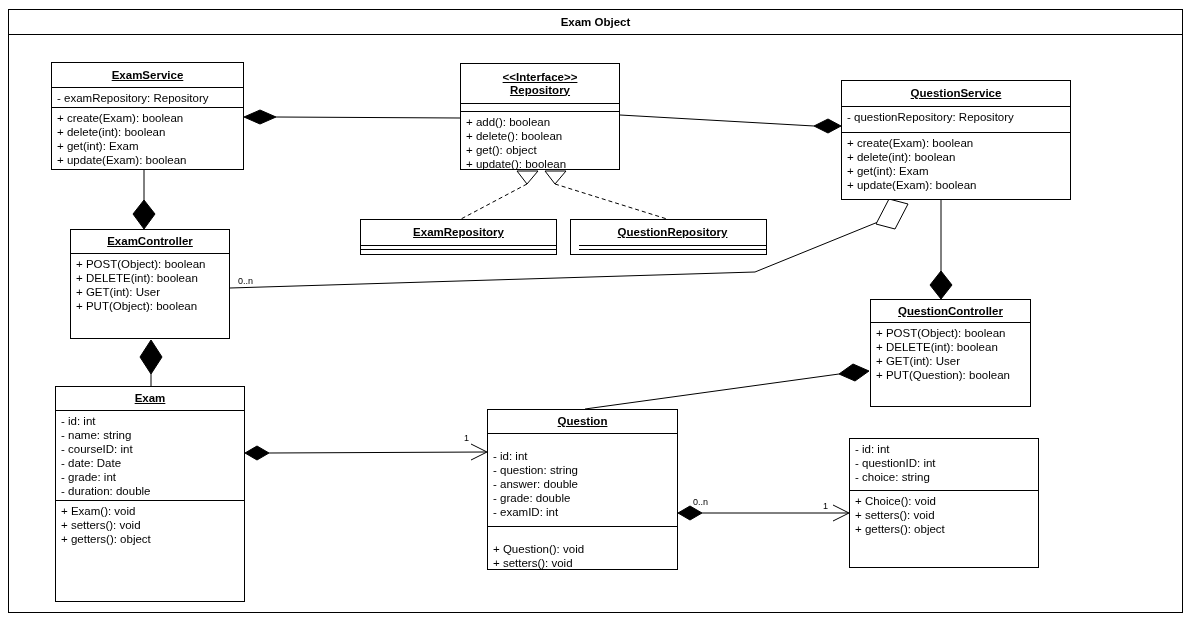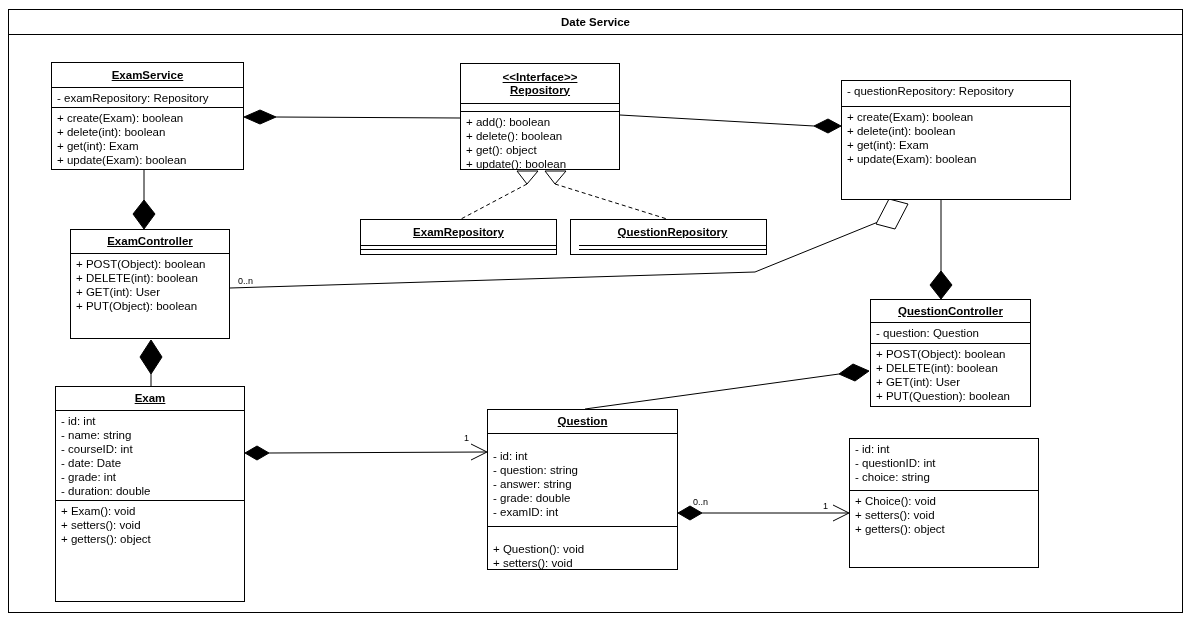--- a/index.html
+++ b/index.html
@@ -18,21 +18,21 @@
          box-sizing:border-box;flex:none;overflow:hidden;}
   .cmp.methods{flex:1 1 auto;border-bottom:none;}
   .member{white-space:nowrap;}
   text.mult{font-family:"Liberation Sans","DejaVu Sans",sans-serif;fill:#000;}
 </style>
 </head>
 <body>
 
 <div id="stage">
   <div id="frame">
-    <div id="frame-title">Date Service</div>
+    <div id="frame-title">Exam Object</div>
   </div>
   <svg id="wires" width="1191" height="621" viewBox="0 0 1191 621">
       <g>
         <polyline points="276,117 460,118" fill="none" stroke="#000" stroke-width="1"></polyline>
         <polygon points="244,117 260,110 276,117 260,124" fill="#000" stroke="#000"></polygon>
       </g>
       <g>
         <polyline points="620,115 814,126" fill="none" stroke="#000" stroke-width="1"></polyline>
         <polygon points="814,126 828,119 841,126 828,133" fill="#000" stroke="#000"></polygon>
       </g>
@@ -101,20 +101,23 @@
       </div>
       <div class="cmp attrs" style="height: 8px; padding: 0px;"></div>
       <div class="cmp methods">
         <div class="member">+ add(): boolean</div>
         <div class="member">+ delete(): boolean</div>
         <div class="member">+ get(): object</div>
         <div class="member">+ update(): boolean</div>
       </div>
     </div>
     <div class="class-box" style="left: 841px; top: 80px; width: 230px; height: 120px;">
+      <div class="cmp-title" style="height: 26px;">
+        <div>QuestionService</div>
+      </div>
       <div class="cmp attrs" style="height: 26px;">
         <div class="member">- questionRepository: Repository</div>
       </div>
       <div class="cmp methods">
         <div class="member">+ create(Exam): boolean</div>
         <div class="member">+ delete(int): boolean</div>
         <div class="member">+ get(int): Exam</div>
         <div class="member">+ update(Exam): boolean</div>
       </div>
     </div>
@@ -139,23 +142,20 @@
     <div class="class-box" style="left: 570px; top: 219px; width: 197px; height: 36px; padding-left: 8px;">
       <div class="cmp-title" style="height: 26px;">
         <div>QuestionRepository</div>
       </div>
       <div class="cmp attrs" style="height: 4px; padding: 0px;"></div>
       <div class="cmp methods" style="padding: 0px;"></div>
     </div>
     <div class="class-box" style="left: 870px; top: 299px; width: 161px; height: 108px;">
       <div class="cmp-title" style="height: 23px;">
         <div>QuestionController</div>
-      </div>
-      <div class="cmp attrs" style="height: 21px;">
-        <div class="member">- question: Question</div>
       </div>
       <div class="cmp methods">
         <div class="member">+ POST(Object): boolean</div>
         <div class="member">+ DELETE(int): boolean</div>
         <div class="member">+ GET(int): User</div>
         <div class="member">+ PUT(Question): boolean</div>
       </div>
     </div>
     <div class="class-box" style="left: 55px; top: 386px; width: 190px; height: 216px;">
       <div class="cmp-title" style="height: 24px;">
@@ -175,21 +175,21 @@
         <div class="member">+ getters(): object</div>
       </div>
     </div>
     <div class="class-box" style="left: 487px; top: 409px; width: 191px; height: 161px; gap: 12px;">
       <div class="cmp-title" style="height: 24px;">
         <div>Question</div>
       </div>
       <div class="cmp attrs" style="height: 81px;">
         <div class="member">- id: int</div>
         <div class="member">- question: string</div>
-        <div class="member">- answer: string</div>
+        <div class="member">- answer: double</div>
         <div class="member">- grade: double</div>
         <div class="member">- examID: int</div>
       </div>
       <div class="cmp methods">
         <div class="member">+ Question(): void</div>
         <div class="member">+ setters(): void</div>
         <div class="member">+ getters(): object</div>
       </div>
     </div>
     <div class="class-box" style="left: 849px; top: 438px; width: 190px; height: 130px;">

